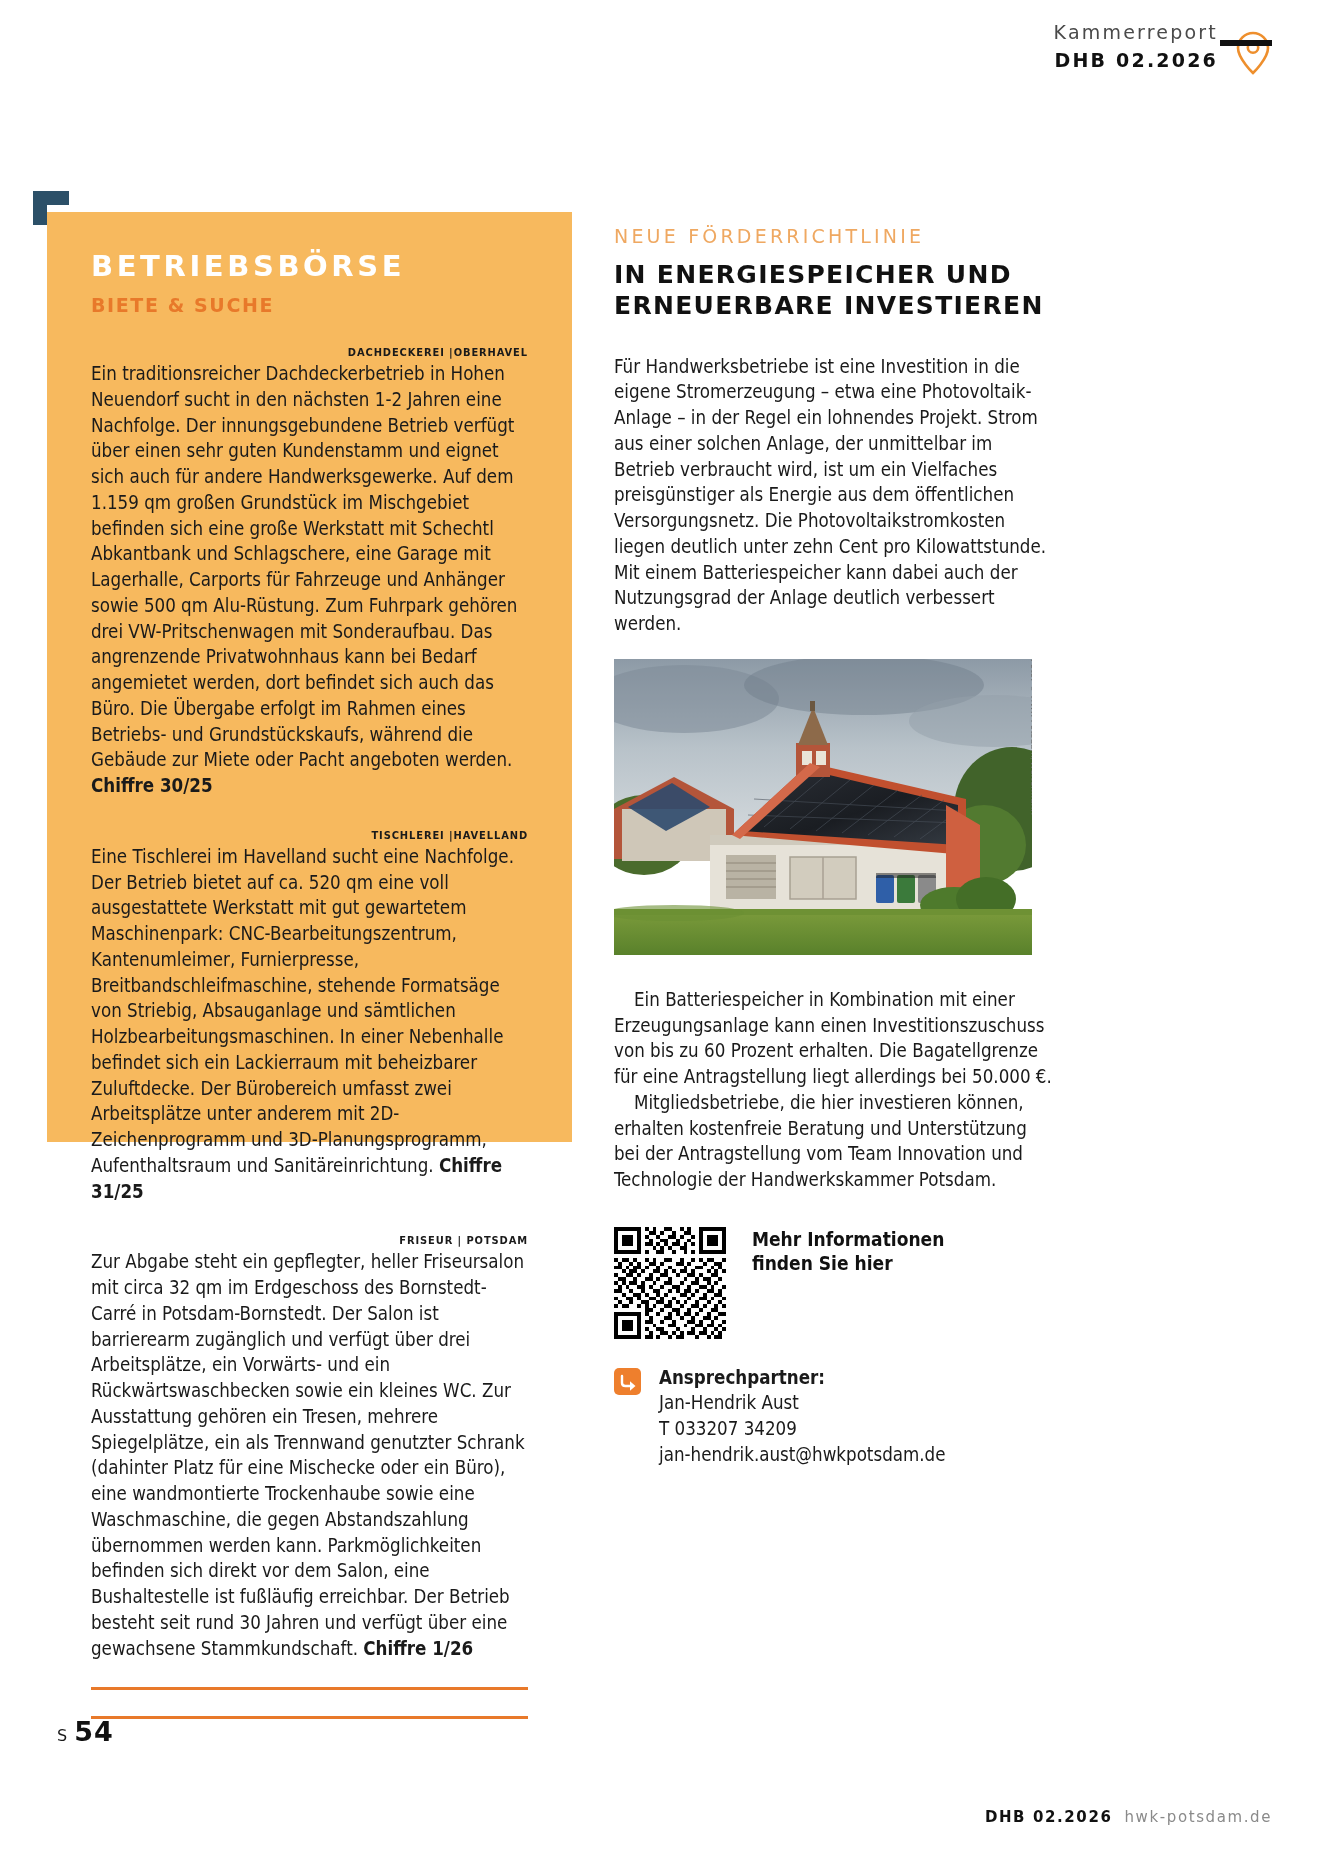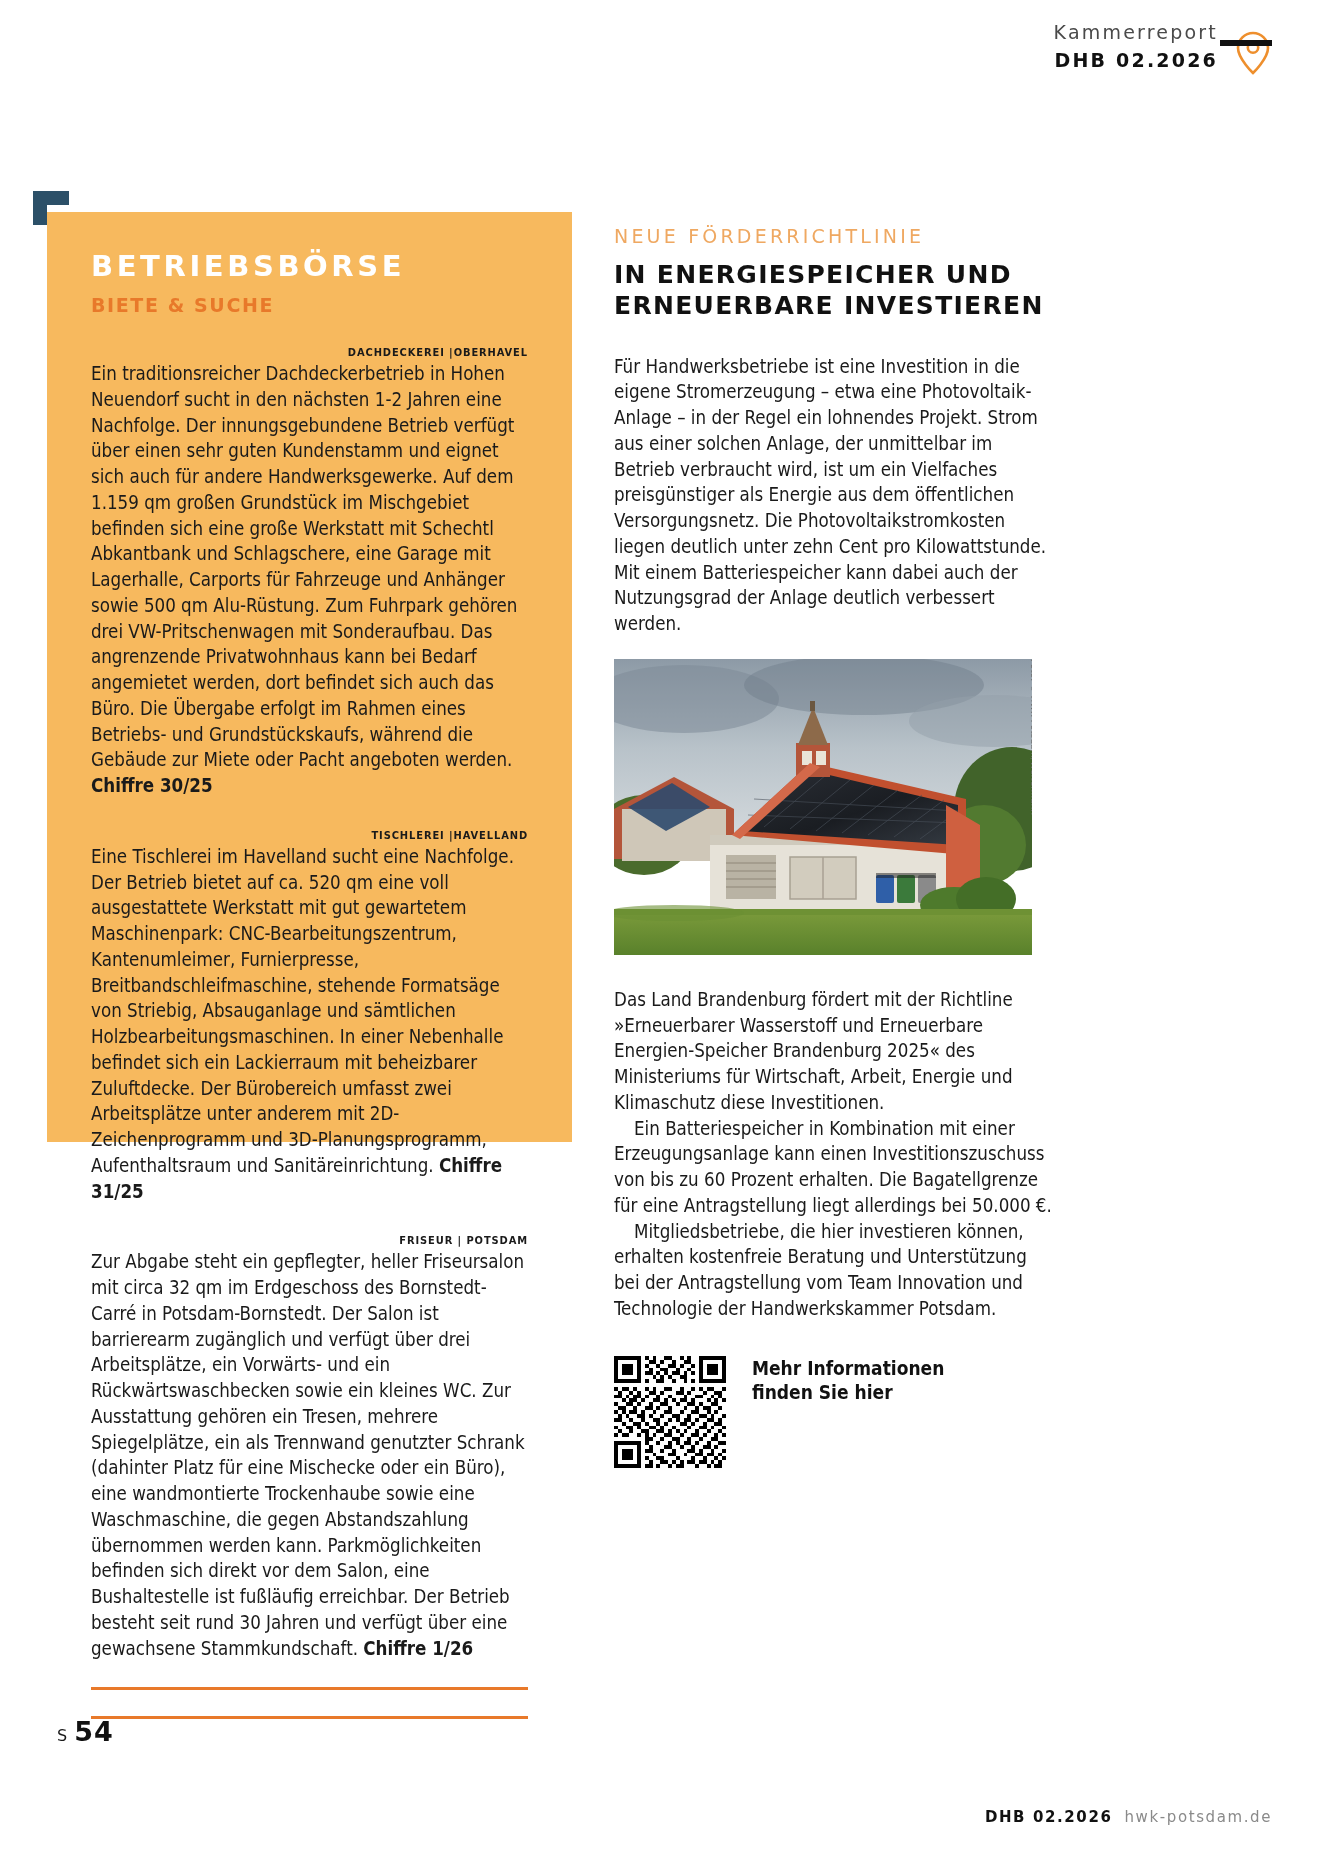--- a/index.html
+++ b/index.html
@@ -198,21 +198,20 @@
       <ellipse cx="372" cy="240" rx="30" ry="22" fill="#446e27"></ellipse>
 
       <rect x="0" y="250" width="418" height="46" fill="url(#grassg)"></rect>
       <rect x="0" y="250" width="418" height="6" fill="#6e9134"></rect>
       <ellipse cx="60" cy="254" rx="70" ry="8" fill="#6b9033" opacity="0.6"></ellipse>
     </svg>
     <div class="credit">Foto: © HWK Potsdam/Weitermann</div>
   </div>
 
   <div class="r-body">
-    <p>Das Land Brandenburg fördert mit der Richtline »Erneuerbarer Wasserstoff und Erneuerbare Energien-Speicher Brandenburg 2025« des Ministeriums für Wirtschaft, Arbeit, Energie und Klimaschutz diese Investitionen.</p>
     <p class="indent">Ein Batteriespeicher in Kombination mit einer Erzeugungsanlage kann einen Investitionszuschuss von bis zu 60 Prozent erhalten. Die Bagatellgrenze für eine Antragstellung liegt allerdings bei 50.000 €.</p>
     <p class="indent">Mitgliedsbetriebe, die hier investieren können, erhalten kostenfreie Beratung und Unterstützung bei der Antragstellung vom Team Innovation und Technologie der Handwerkskammer Potsdam.</p>
   </div>
 
   <div class="qr-row">
     <svg class="qr" viewBox="0 0 29 29" shape-rendering="crispEdges">
       <rect width="29" height="29" fill="#fff"></rect>
       <g fill="#000">
         <rect x="0" y="0" width="7" height="1"></rect>
           <rect x="0" y="6" width="7" height="1"></rect>
@@ -447,20 +446,34 @@
           <rect x="24" y="28" width="1" height="1"></rect>
           <rect x="26" y="28" width="2" height="1"></rect>
       </g>
     </svg>
     <div class="qr-caption">
       <div>Mehr Informationen</div>
       <div>finden Sie hier</div>
     </div>
   </div>
 
+  <div class="contact-row">
+    <div class="ic-arrow">
+      <svg width="27" height="27" viewBox="0 0 27 27">
+        <path d="M8 8 L8 15 Q8 18 11.5 18 L18 18" fill="none" stroke="#ffffff" stroke-width="2.4" stroke-linecap="round"></path>
+        <polygon points="16,13.2 21.5,18 16,22.8" fill="#ffffff"></polygon>
+      </svg>
+    </div>
+    <div class="contact-text">
+      <div class="ttl">Ansprechpartner:</div>
+      <div>Jan-Hendrik Aust</div>
+      <div>T 033207 34209</div>
+      <div>jan-hendrik.aust@hwkpotsdam.de</div>
+    </div>
+  </div>
 </div>
 
 <div class="footer-left">
   <span class="f-s">S</span><span class="f-num">54</span>
 </div>
 <div class="footer-right">
   <span class="f-dhb">DHB 02.2026</span><span class="f-url">hwk-potsdam.de</span>
 </div>
 
 </body></html>

